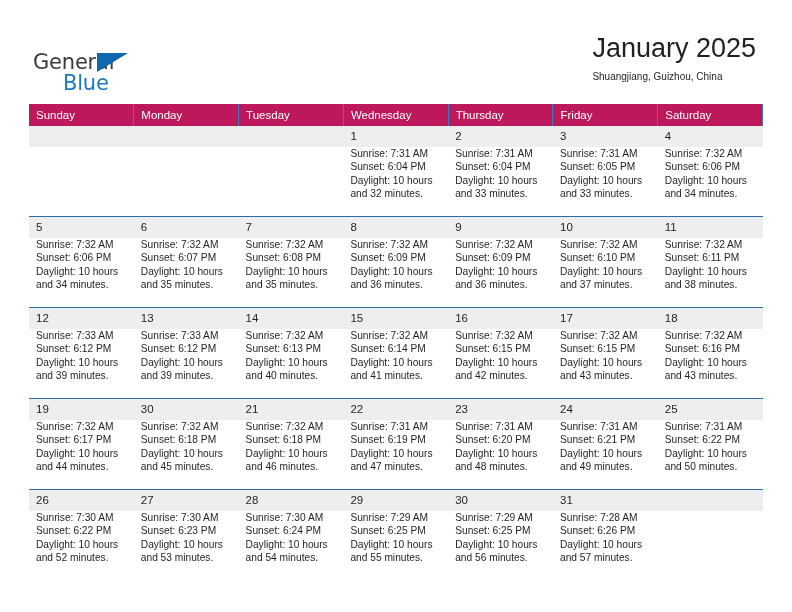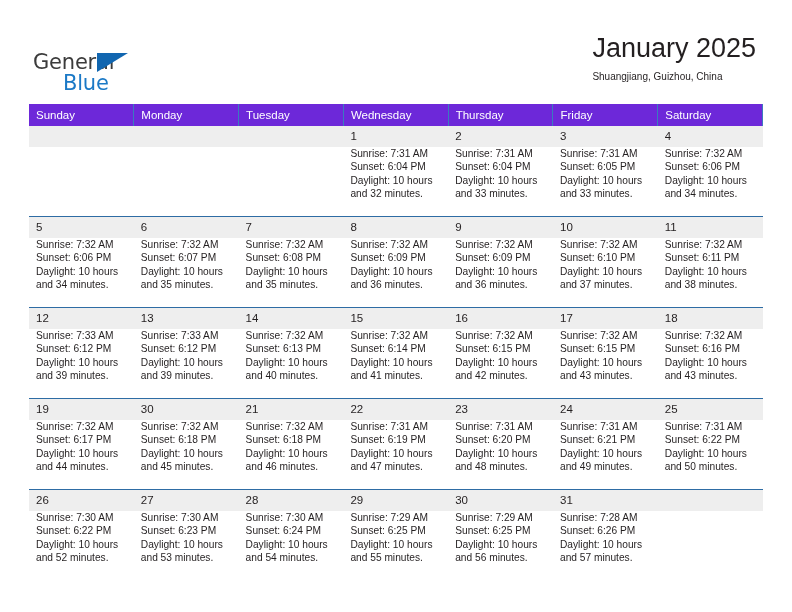--- a/index.html
+++ b/index.html
@@ -96,21 +96,21 @@
     width: 734px;
   }
 
   table.cal {
     border-collapse: collapse;
     width: 734px;
     table-layout: fixed;
   }
 
   thead th {
-    background: #6d28d9;
+    background: #be185d;
     color: #ffffff;
     font-size: 11.5px;
     font-weight: normal;
     text-align: left;
     padding: 5px 0 5px 7px;
     height: 18px;
     box-sizing: border-box;
     border-right: 1px solid #3a7cbe;
   }
 

